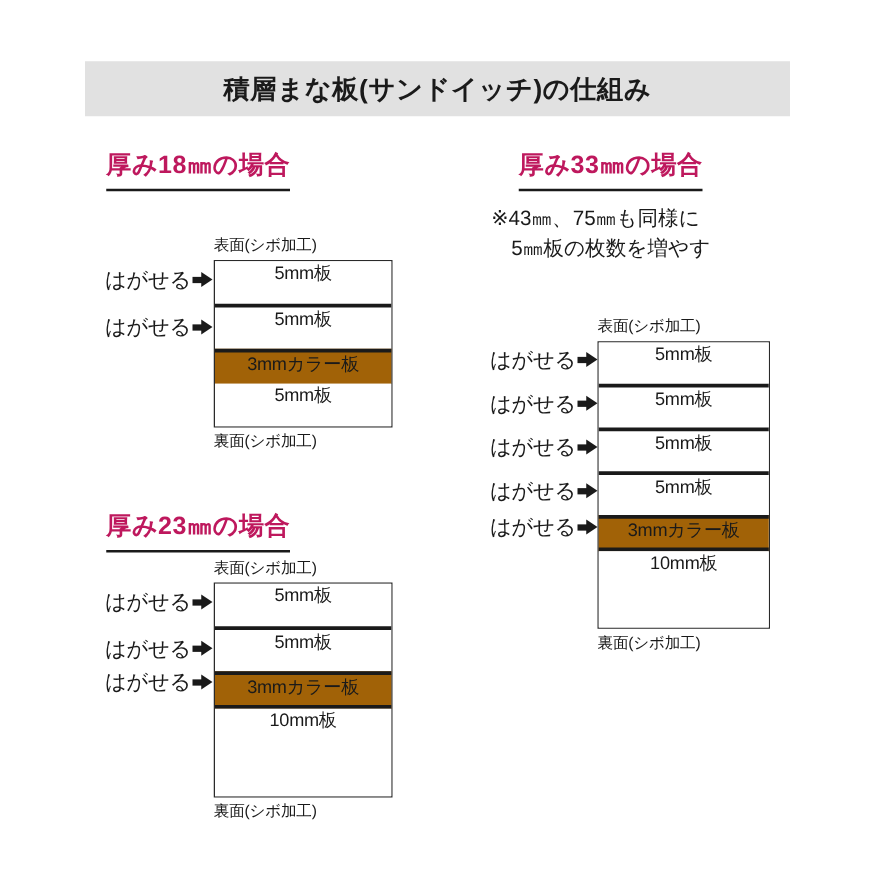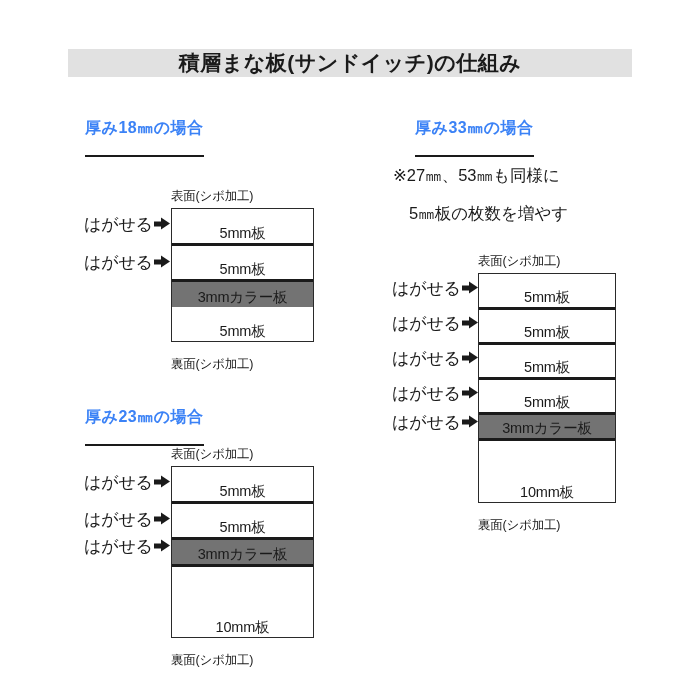--- a/index.html
+++ b/index.html
@@ -15,100 +15,100 @@
     overflow: hidden;
     position: relative;
   }
 
   
   #title-banner {
     position: absolute;
     left: 68px;
     top: 49px;
     width: 564px;
-    height: 28px;
+    height: 44px;
     background: #e1e1e1;
     display: flex;
     align-items: center;
     justify-content: center;
   }
   #title-banner .title-text {
     font-size: 21px;
     font-weight: bold;
     letter-spacing: 0.5px;
     color: #1a1a1a;
     white-space: nowrap;
   }
 
   
   .section-heading {
     position: absolute;
-    font-size: 16px;
+    font-size: 20px;
     font-weight: bold;
     letter-spacing: 0.5px;
     white-space: nowrap;
-    padding-bottom: 16px;
+    padding-bottom: 6px;
     border-bottom: 2px solid #1a1a1a;
-    color: #3b82f6;
+    color: #be185d;
   }
   #heading-18 { left: 85px; top: 118px; }
   #heading-23 { left: 85px; top: 376px; margin-top: 31px; }
   #heading-33 { left: 415px; top: 118px; }
 
   
   #note-33 {
     position: absolute;
     left: 393px;
     top: 164px;
     font-size: 16.5px;
     line-height: 1.45;
     white-space: nowrap;
     color: #1a1a1a;
   }
-  #note-33 .note-line-2 { padding-left: 16px; display: block; margin-top: 14px; }
+  #note-33 .note-line-2 { padding-left: 16px; display: block; }
 
   
   .diagram {
     position: absolute;
   }
   #diagram-18 { left: 171px; top: 188px; width: 143px; }
   #diagram-23 { left: 171px; top: 446px; width: 143px; }
   #diagram-33 { left: 478px; top: 253px; width: 138px; }
 
   .face-label {
     font-size: 12.5px;
     color: #1a1a1a;
     letter-spacing: -0.2px;
     white-space: nowrap;
   }
   .face-label.top { margin-bottom: 3px; }
-  .face-label.bottom { margin-top: 14px; }
+  .face-label.bottom { margin-top: 3px; }
 
   .stack {
     border: 1.5px solid #2a2a2a;
     background: #ffffff;
     position: relative;
     box-sizing: border-box;
   }
   .layer {
     display: flex;
-    align-items: flex-end;
+    align-items: flex-start;
     justify-content: center;
     background: #ffffff;
     box-sizing: border-box;
     position: relative;
   }
   .layer .layer-text {
     font-size: 14.5px;
     color: #1a1a1a;
     letter-spacing: -0.2px;
     white-space: nowrap;
   }
   .layer.color-layer {
-    background: #737373;
+    background: #a16207;
   }
   
   .layer.seam-top { border-top: 3.5px solid #1a1a1a; }
   .layer.seam-bottom { border-bottom: 3.5px solid #1a1a1a; }
 
   
   .peel-callout {
     position: absolute;
     display: flex;
     align-items: center;
@@ -158,21 +158,21 @@
   <span class="title-text">積層まな板(サンドイッチ)の仕組み</span>
 </div>
 
 <div class="section-heading" id="heading-18">厚み18㎜の場合</div>
 
 <div class="section-heading" id="heading-23">厚み23㎜の場合</div>
 
 <div class="section-heading" id="heading-33">厚み33㎜の場合</div>
 
 <div id="note-33">
-  <span class="note-line-1">※27㎜、53㎜も同様に</span>
+  <span class="note-line-1">※43㎜、75㎜も同様に</span>
   <span class="note-line-2">5㎜板の枚数を増やす</span>
 </div>
 
 <div class="diagram" id="diagram-18">
   <div class="face-label top">表面(シボ加工)</div>
   <div class="stack">
     <div class="layer" style="height:34px">
       <span class="layer-text">5mm板</span>
     </div>
     <div class="layer seam-top" style="height:36px">

